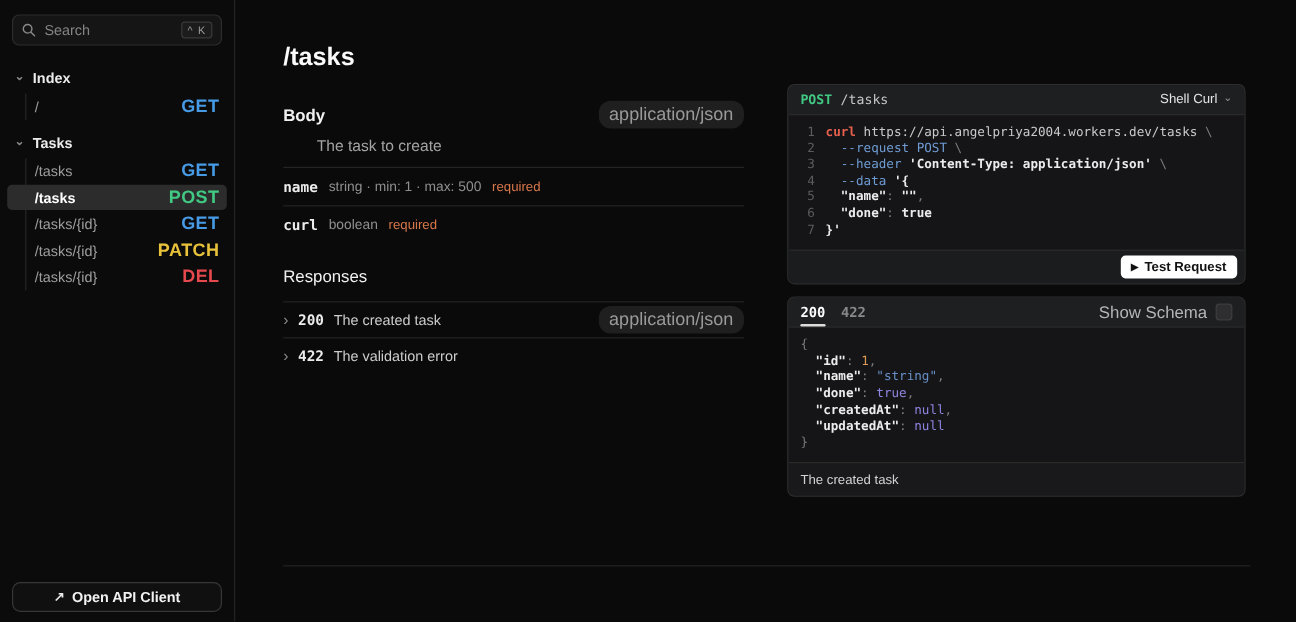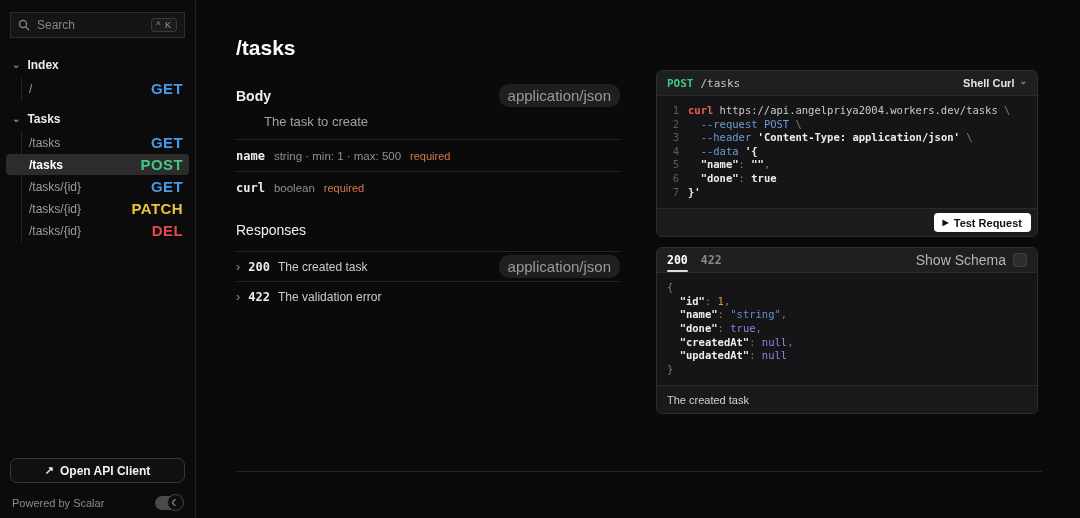--- a/index.html
+++ b/index.html
@@ -6,21 +6,21 @@
   html,body { width:1080px; height:518px; }
   body {
     background:#0a0a0a; color:#e8e8e8; position:relative; overflow:hidden;
     font-family:"Liberation Sans", sans-serif; cursor:default;
   }
 
   
   .sidebar { position:absolute; left:0; top:0; width:196px; height:518px;
     border-right:1px solid #232323; display:flex; flex-direction:column; background:#0b0b0b; }
   .search-box { margin:12px 10px 12px; height:26px; display:flex; align-items:center; gap:7px;
-    padding:0 7px; background:#151515; border:1px solid #2d2d2d; border-radius:0;
+    padding:0 7px; background:#151515; border:1px solid #2d2d2d; border-radius:6px;
     color:#848484; font-size:12px; cursor:pointer; }
   .search-box svg { flex-shrink:0; }
   .kbd { margin-left:auto; font-size:9px; color:#9a9a9a; border:1px solid #3a3a3a;
     border-radius:3px; padding:1px 4px; background:#1c1c1c; letter-spacing:1px; }
   .nav { flex:1; overflow:hidden; }
   .nav-group { display:flex; align-items:center; gap:7px; height:22px; padding:0 12px;
     color:#ececec; font-size:12px; font-weight:700; cursor:pointer; margin-top:4px; }
   .nav-group .chev { color:#8a8a8a; font-size:10px; line-height:1; }
   .nav-items { position:relative; padding:2px 0 4px; }
   .nav-items::before { content:''; position:absolute; left:21px; top:2px; bottom:4px; width:1px; background:#262626; }
@@ -62,21 +62,21 @@
   .bottom-divider { position:absolute; left:236px; top:471px; width:806px; height:1px; background:#242424; }
 
   
   .code-col { position:absolute; left:656px; top:70px; width:382px; }
   .panel { border:1px solid #2e2e2e; border-radius:6px; background:#151518; overflow:hidden; }
   .p-head { height:25px; display:flex; align-items:center; padding:0 10px; background:#1e1f21;
     border-bottom:1px solid #2a2a2a; gap:7px; }
   .method { font-family:"DejaVu Sans Mono",monospace; font-size:11px; font-weight:700; }
   .path { font-family:"DejaVu Sans Mono",monospace; font-size:11px; color:#c3c6c9; }
   .client-select { margin-left:auto; display:flex; align-items:flex-start; gap:5px; color:#e4e4e4;
-    font-size:11px; font-weight:700; cursor:pointer; }
+    font-size:11px; font-weight:400; cursor:pointer; }
   .chev-sm { color:#8f8f8f; font-size:9px; line-height:1; }
   .code { padding:8px 10px 9px; font-family:"DejaVu Sans Mono",monospace; font-size:10.5px; line-height:13.6px; }
   .cl { display:flex; white-space:pre; }
   .ln { width:12px; text-align:right; margin-right:9px; color:#5c5c5c; flex-shrink:0; }
   .tk-cmd { color:#e5604e; font-weight:700; }
   .tk-url { color:#c9c9c9; }
   .tk-flag { color:#6e9bd2; }
   .tk-str { color:#ececec; font-weight:700; }
   .tk-key { color:#ececec; font-weight:700; }
   .tk-punc { color:#7c7c7c; }
@@ -151,26 +151,20 @@
             <span>/tasks/{id}</span>
             <span class="badge" style="color: rgb(229, 72, 77);">DEL</span>
           </div>
         </div>
       </nav>
     <div class="sidebar-footer">
       <button class="oac-btn">
         <span class="arrow">↗</span>
         <span>Open API Client</span>
       </button>
-      <div class="powered">
-        <span>Powered by Scalar</span>
-        <span class="toggle">
-          <span class="knob">☾</span>
-        </span>
-      </div>
     </div>
   </aside>
 
   <main>
     <h1 class="page-title">/tasks</h1>
 
     <section class="doc-col">
       <div class="sec-head">
         <span class="h">Body</span>
         <span class="pill">application/json</span>

